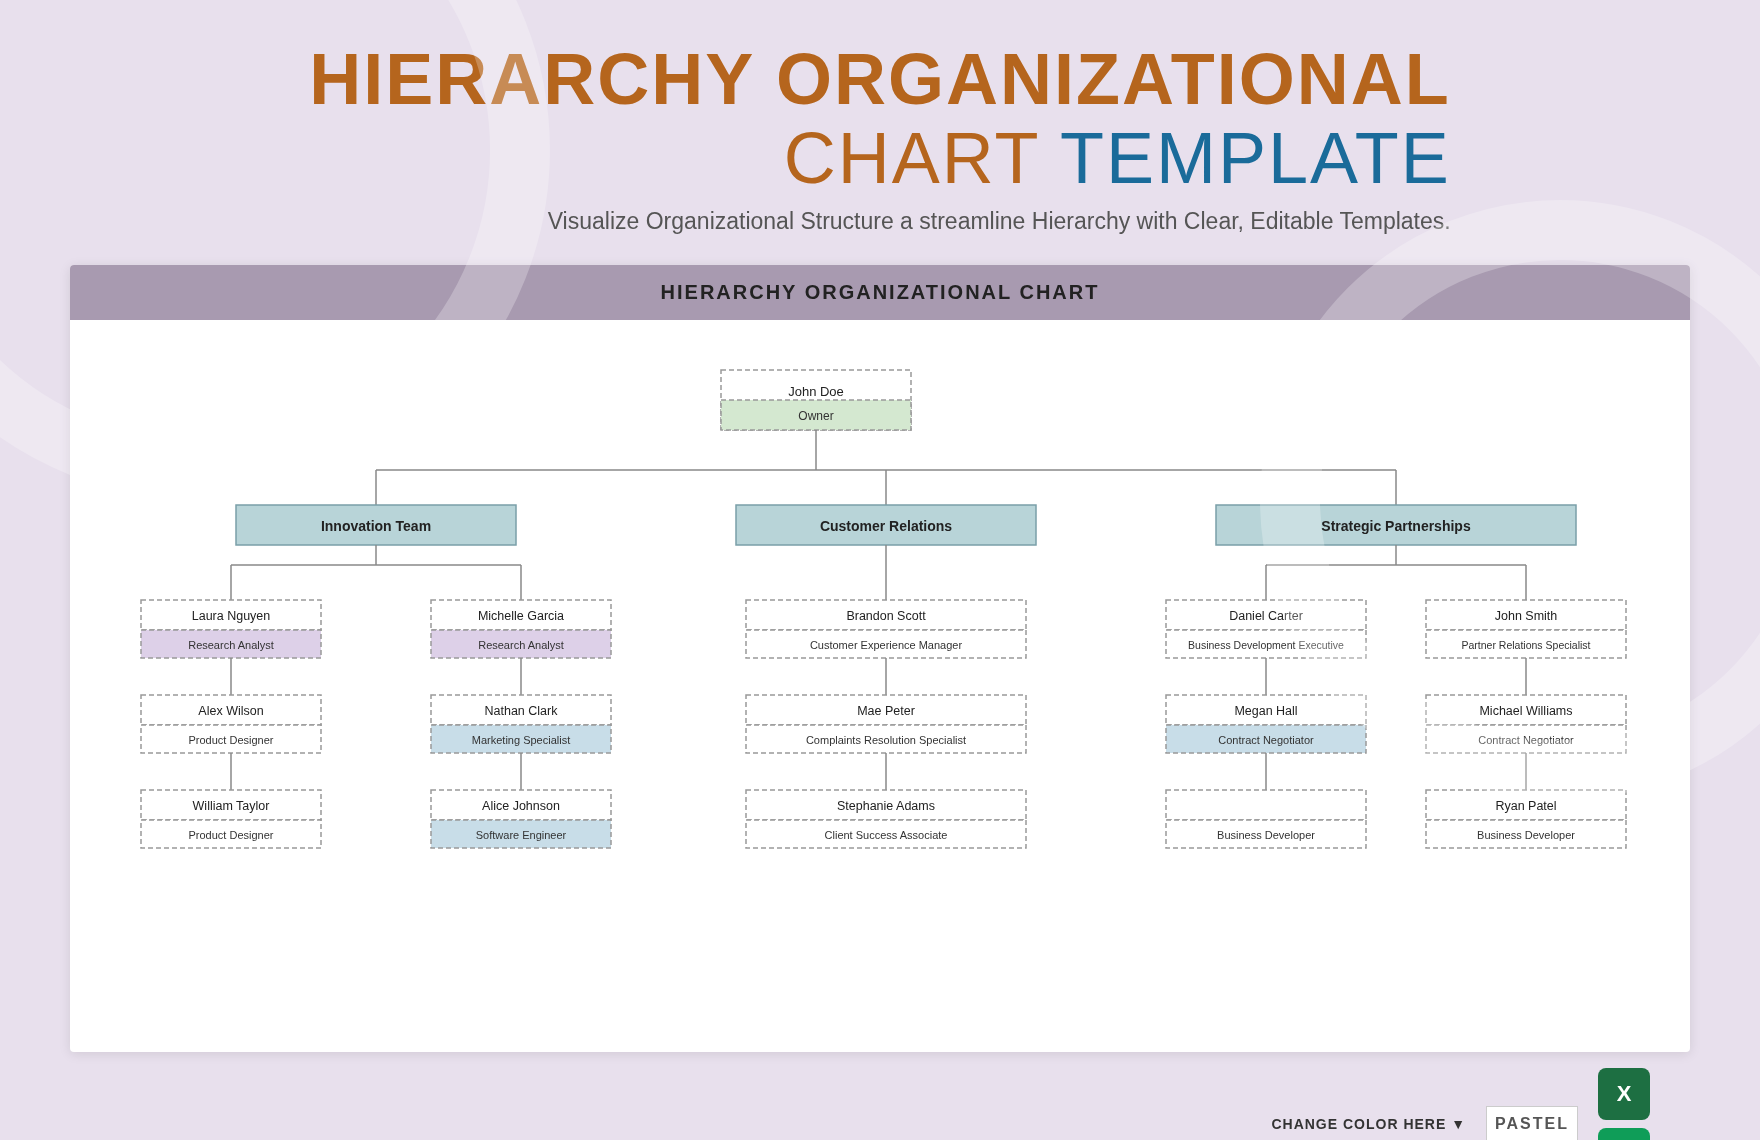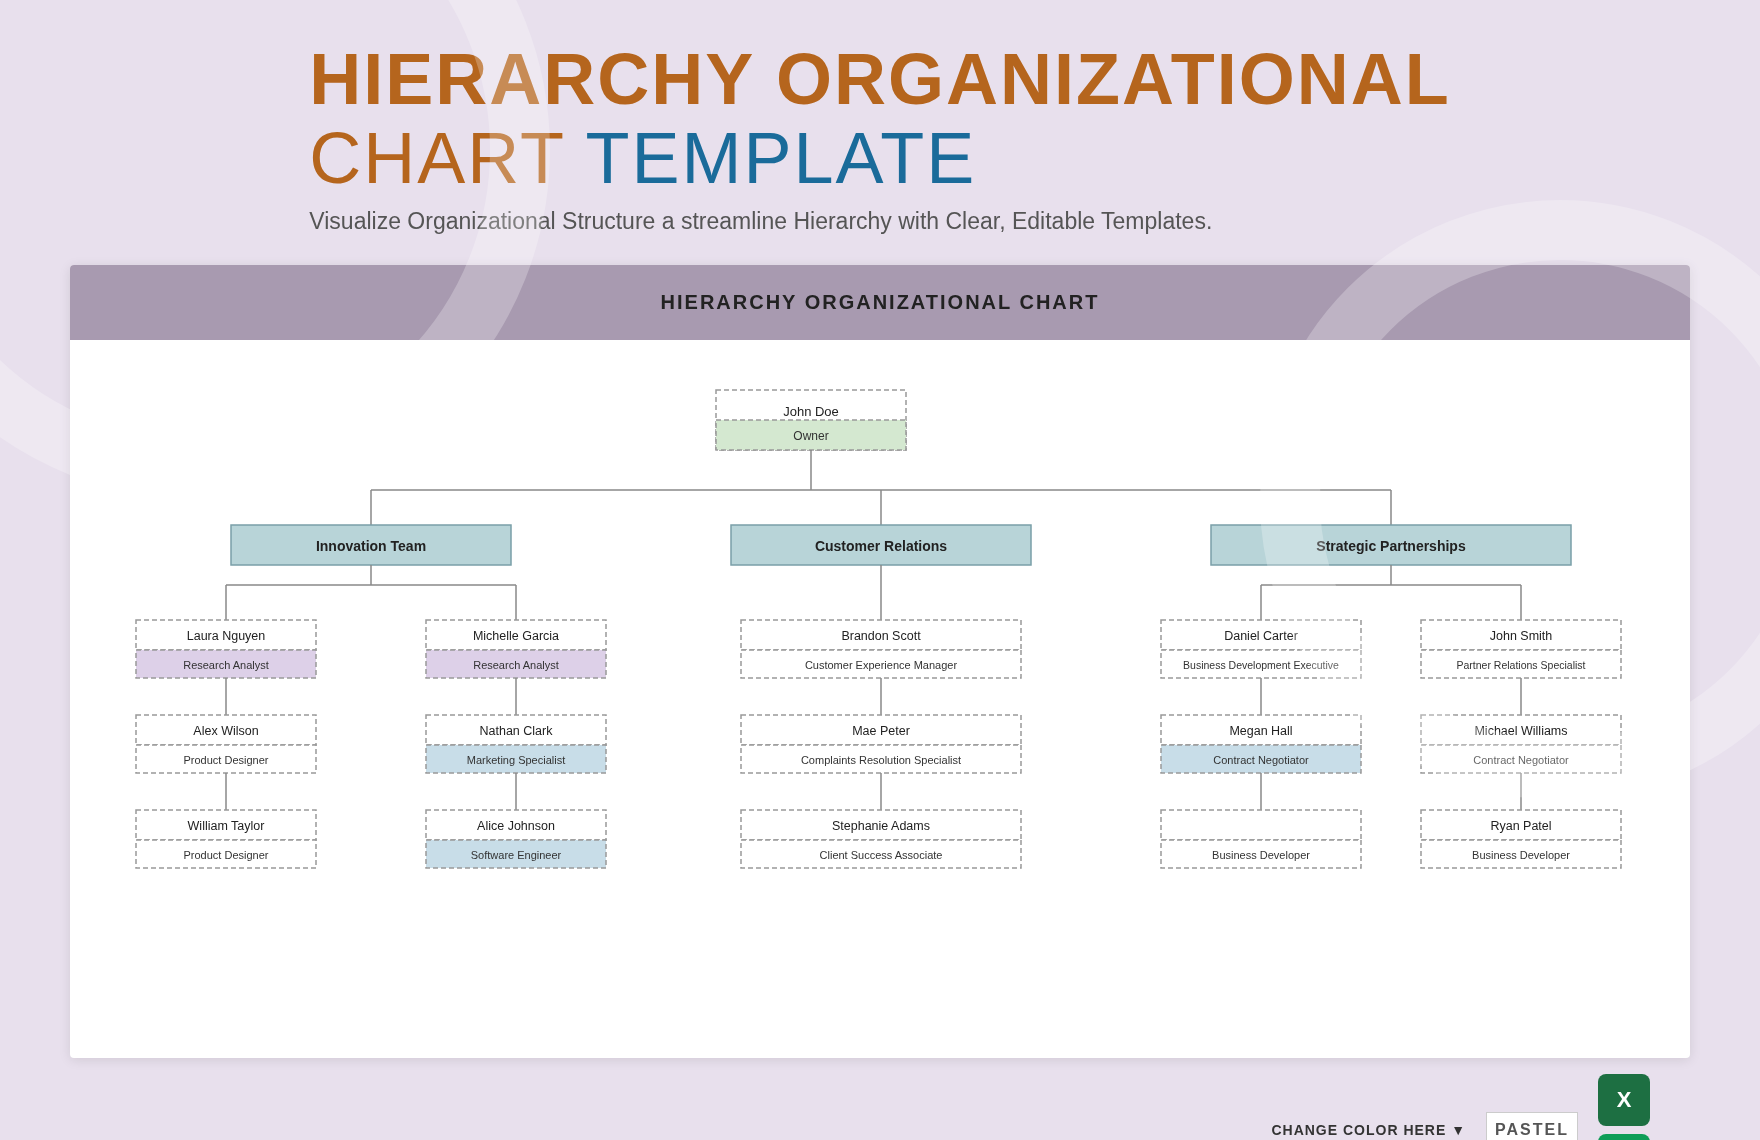--- a/index.html
+++ b/index.html
@@ -31,21 +31,21 @@
 
     .page-container {
       display: flex;
       flex-direction: column;
       align-items: center;
       padding: 40px 60px 40px 60px;
     }
 
     
     .title-area {
-      text-align: left;
+      text-align: right;
       margin-bottom: 20px;
     }
 
     .title-line1 {
       font-size: 72px;
       font-weight: 900;
       color: #b5651d;
       text-transform: uppercase;
       letter-spacing: 2px;
       line-height: 1.1;
@@ -81,32 +81,32 @@
       max-width: 1620px;
       border-radius: 4px;
       box-shadow: 0 2px 12px rgba(0,0,0,0.1);
       overflow: hidden;
       margin-top: 10px;
     }
 
     .chart-header {
       background: #a89ab0;
       text-align: center;
-      padding: 26px;
+      padding: 16px;
       font-size: 20px;
       font-weight: bold;
       letter-spacing: 2px;
       color: #222;
     }
 
     .chart-body {
-      padding: 30px 20px 28px;
+      padding: 30px 20px 42px;
       display: flex;
       flex-direction: column;
-      align-items: flex-start;
+      align-items: center;
       margin-left: 11px;
     }
 
     
     .bottom-area {
       display: flex;
       justify-content: flex-end;
       align-items: center;
       width: 100%;
       max-width: 1620px;

